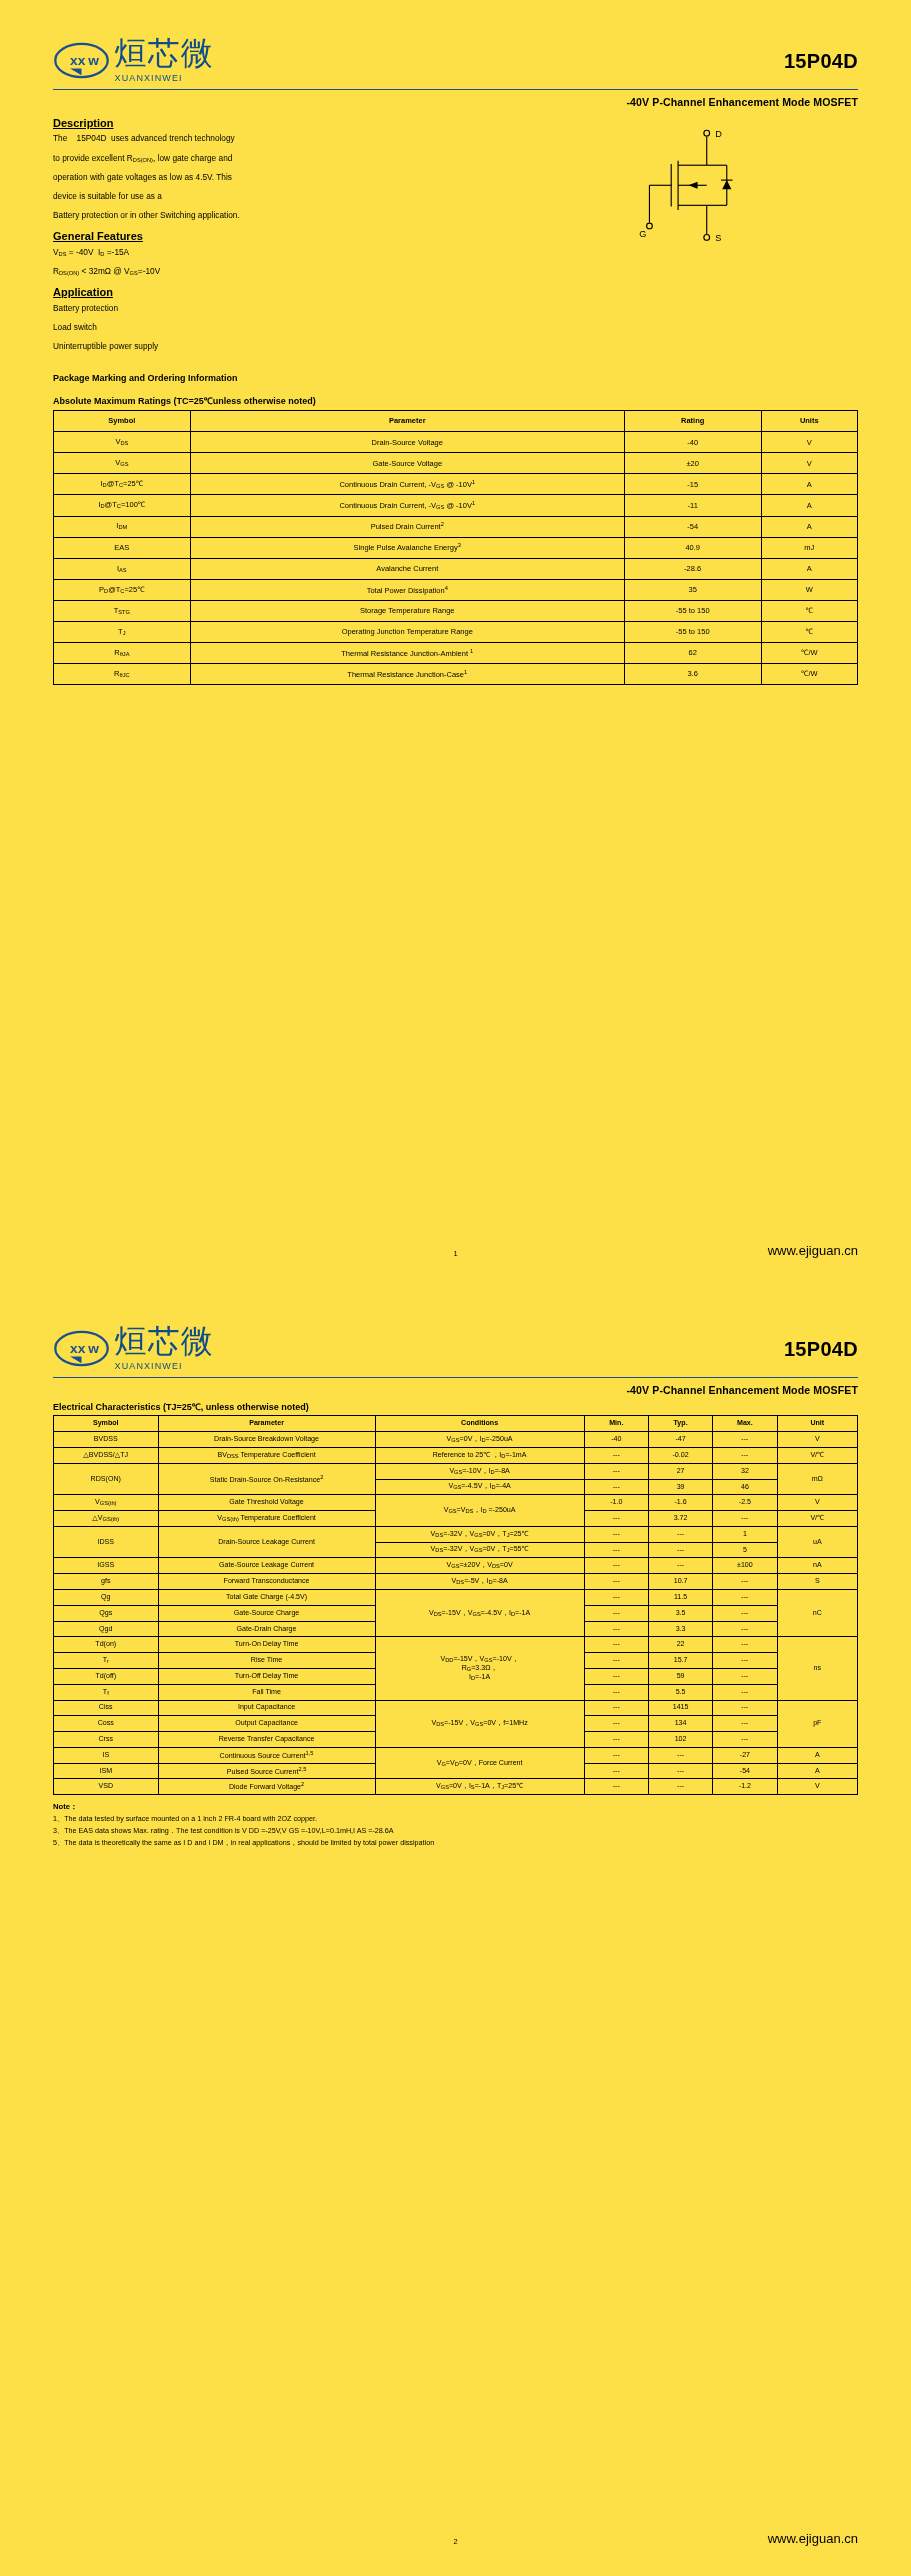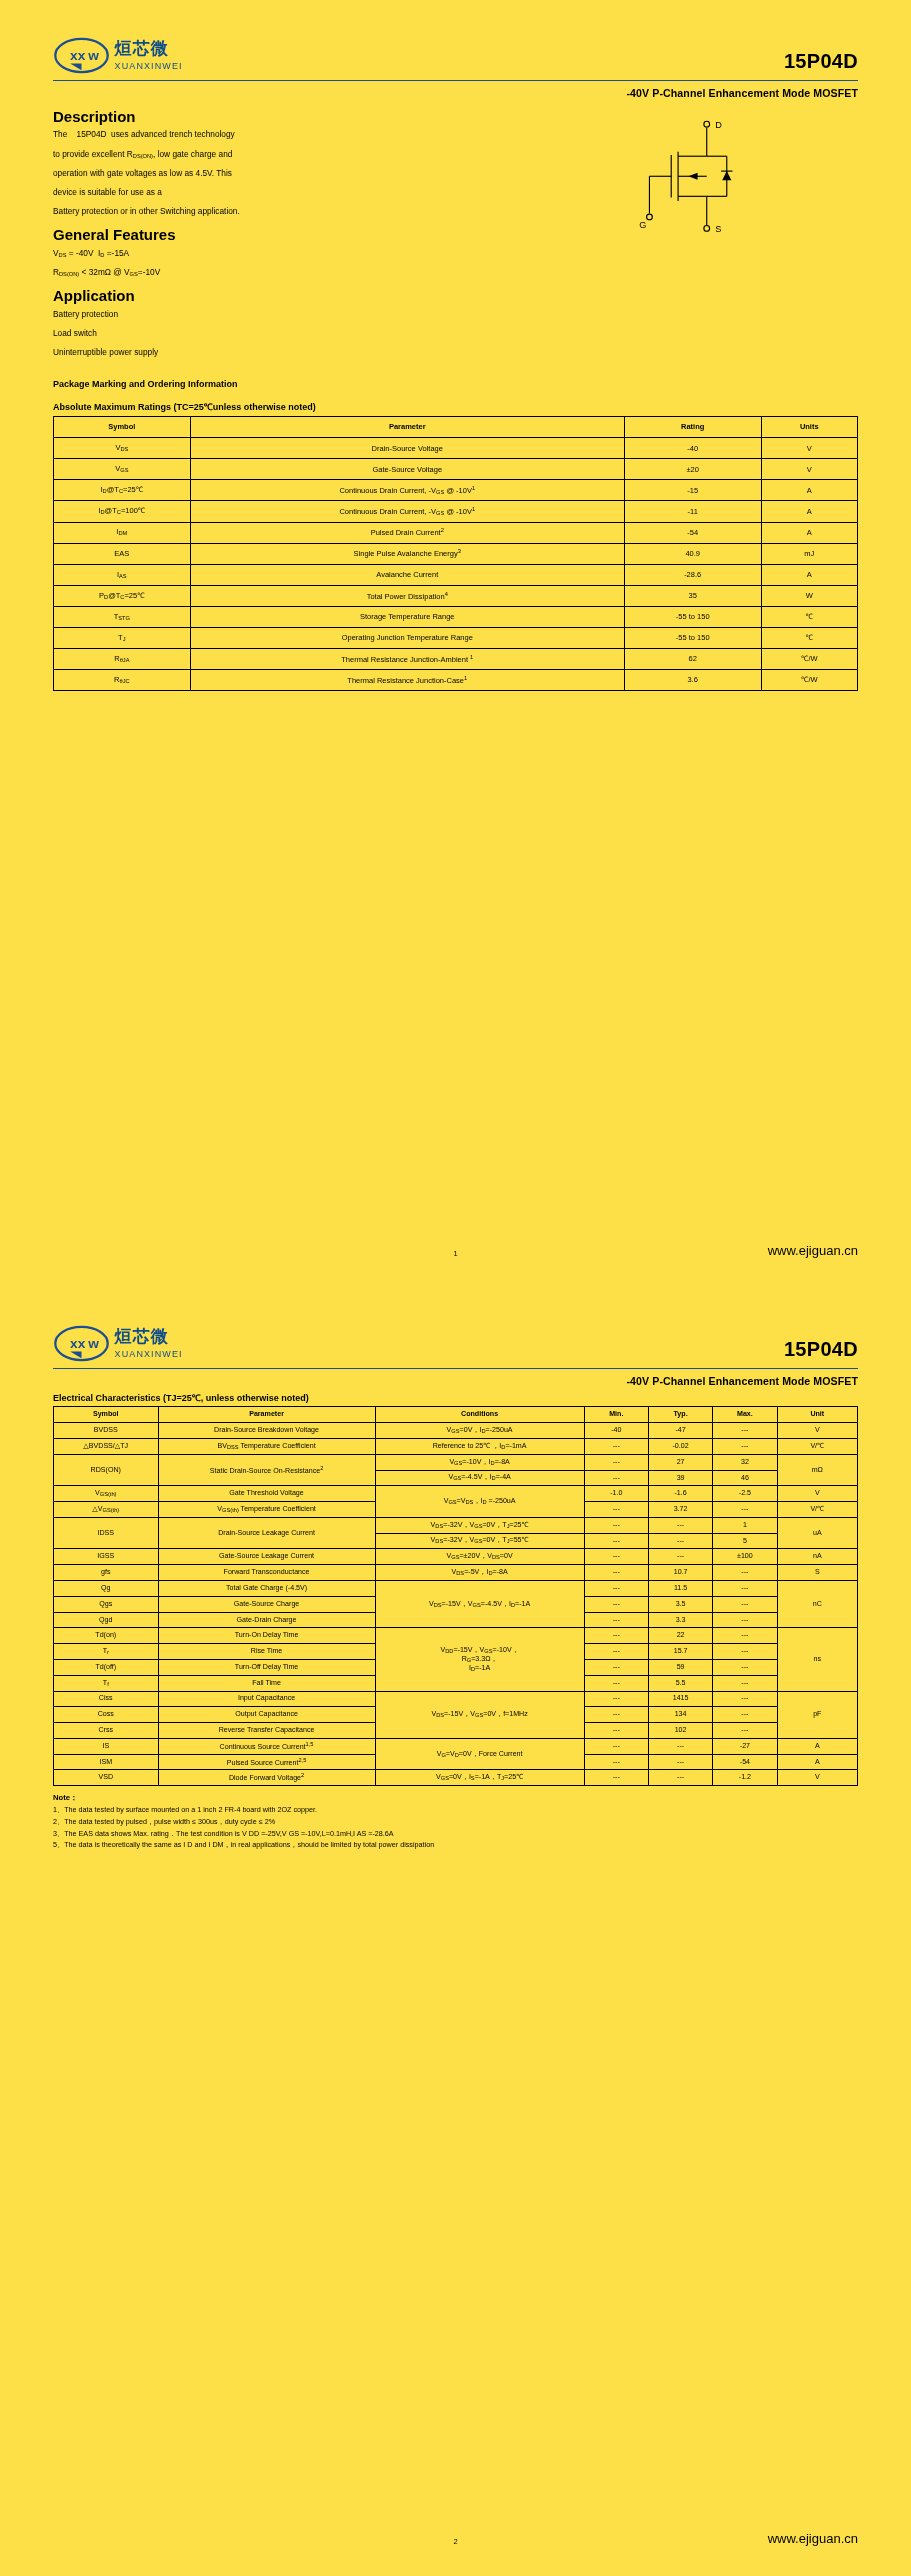--- a/index.html
+++ b/index.html
@@ -7,29 +7,29 @@
   .wrap{width:911px;margin:0 auto;}
   .page{width:911px;background:#fde047;position:relative;box-sizing:border-box;padding:0 53px;}
   .page1{height:1288px;}
   .page2{height:1288px;}
   .gap{height:0px;}
 
   
   .hdr{display:flex;align-items:flex-start;padding-top:37px;}
   .logo{display:flex;align-items:center;}
   .logo svg{display:block;}
-  .cn{font-family:"DejaVu Sans", sans-serif;font-weight:bold;font-size:17px;letter-spacing:1.1px;color:#0d4d8c;line-height:1;}
+  .cn{font-family:"DejaVu Sans", sans-serif;font-weight:normal;font-size:32px;letter-spacing:1.1px;color:#0d4d8c;line-height:1;}
   .en{font-family:"Liberation Sans", sans-serif;font-size:9px;letter-spacing:1.1px;color:#0d4d8c;margin-top:4px;}
   .hdr-right{margin-left:auto;text-align:right;}
   .partno{font-size:20px;font-weight:bold;color:#000;letter-spacing:0.3px;line-height:1;padding-top:13.8px;}
   .rule{height:1.7px;background:#1b4f93;margin-top:5.7px;}
   .subtitle{font-size:10.6px;font-weight:bold;text-align:right;margin-top:5.2px;letter-spacing:0.1px;}
 
   
-  h2.sec{font-size:15px;font-weight:bold;margin:9.2px 0 5.7px 0;}
+  h2.sec{font-size:11px;font-weight:bold;margin:9.2px 0 5.7px 0;text-decoration:underline;}
   p.body{font-size:8.3px;margin:0 0 9.2px 0;line-height:1.2;}
   .sub{font-size:5.7px;vertical-align:-1.1px;}
   .sup{font-size:5.7px;vertical-align:2.9px;}
 
   .descblock{width:62%;}
   .desc-wrap{display:flex;}
   .symbol-area{width:38%;position:relative;height:155px;}
 
   
   table{border-collapse:collapse;width:100%;table-layout:fixed;}
@@ -485,21 +485,20 @@
         <td>---</td>
         <td>-1.2</td>
         <td>V</td>
       </tr>
     </tbody>
       </table>
 
     <div class="notes">
       <div class="nt">Note：</div>
       <div>1、The data tested by surface mounted on a 1 inch 2  FR-4 board with 2OZ copper.</div>
-      <div>2、The data tested by pulsed，pulse width ≤ 300us，duty cycle ≤ 2%</div>
       <div>3、The EAS data shows Max. rating．The test condition is V DD =-25V,V GS =-10V,L=0.1mH,I AS =-28.6A</div>
       <div>5、The data is theoretically the same as I D and I DM，in real applications，should be limited by total power dissipation</div>
     </div>
 
     <div class="footer">
       <div class="pageno">2</div>
       <div class="site">www.ejiguan.cn</div>
     </div>
   </div>
 

